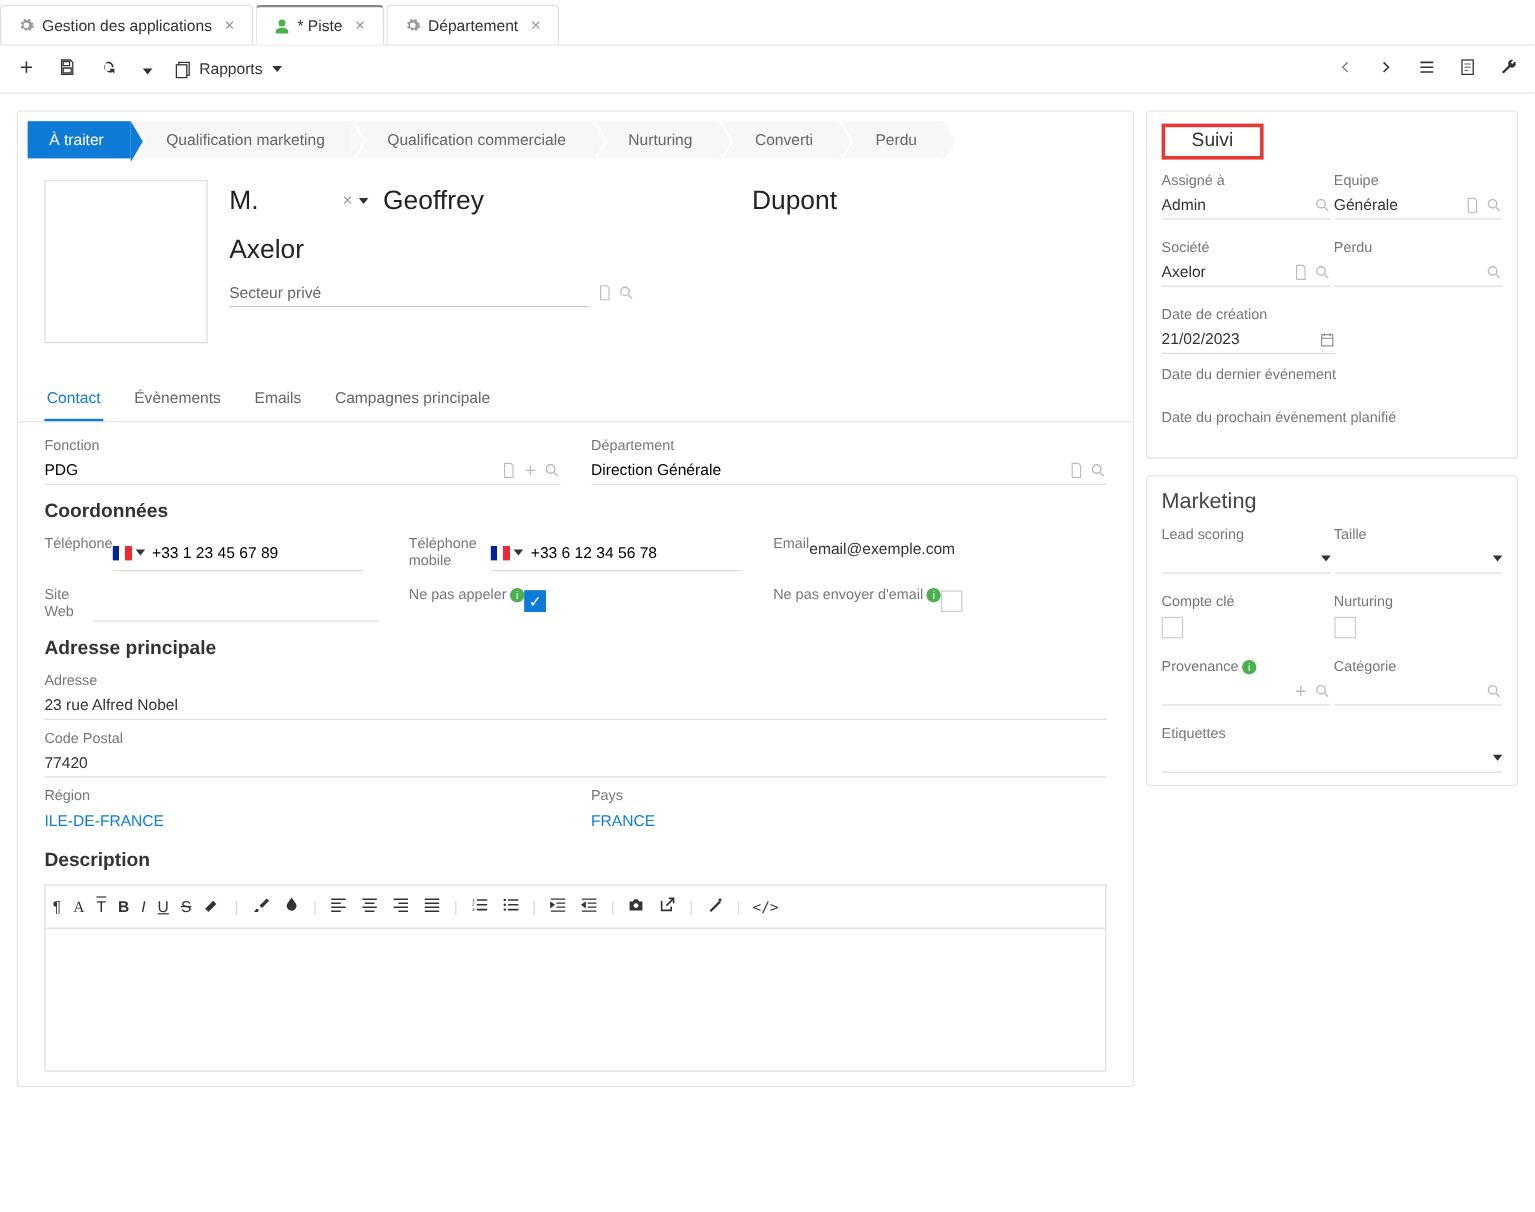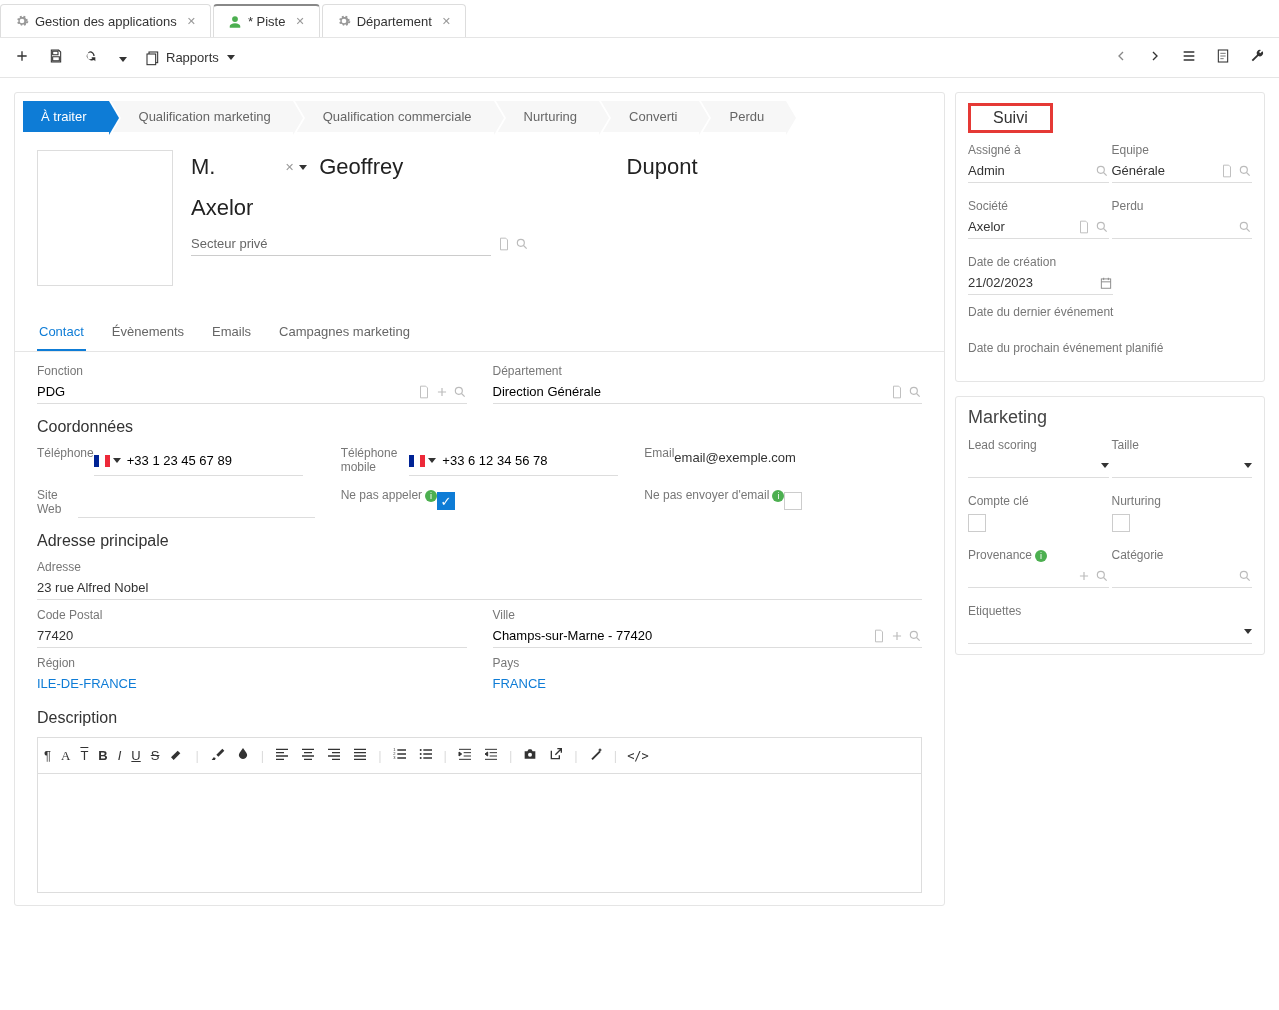--- a/index.html
+++ b/index.html
@@ -44,21 +44,21 @@
 .subtab{padding:10px 2px;cursor:pointer;color:#666;border-bottom:2px solid transparent}
 .subtab.active{color:#0e7cd6;border-bottom-color:#0e7cd6}
 .form-body{padding:12px 22px}
 .frow{display:flex;gap:26px;margin-bottom:8px}
 .fcol{flex:1;display:flex;flex-direction:column}
 .fcol3{flex:1;display:flex;flex-direction:row}
 .flabel{font-size:12px;color:#777;margin-bottom:2px}
 .finput{padding:4px 0;border:none;border-bottom:1px solid #ddd;font-size:13px;outline:none;color:#333;background:transparent;width:100%}
 .finput-wrap{display:flex;align-items:center;border-bottom:1px solid #ddd}
 .finput-wrap input{border:none;flex:1;padding:4px 0;font-size:13px;outline:none;background:transparent}
-.section-h{font-size:16px;color:#333;margin:14px 0 10px;font-weight:normal}
+.section-h{font-size:16px;color:#333;margin:14px 0 10px;font-weight:bold}
 .flag{display:inline-block;width:16px;height:12px;background:linear-gradient(90deg,#002395 33%,#fff 33%,#fff 66%,#ed2939 66%)}
 .chk{width:18px;height:18px;border:1px solid #ccc;display:inline-flex;align-items:center;justify-content:center;cursor:pointer}
 .chk.on{background:#0e7cd6;border-color:#0e7cd6}
 .chk.on::after{content:"✓";color:#fff;font-size:13px}
 .info-dot{display:inline-block;width:12px;height:12px;border-radius:50%;background:#4caf50;color:#fff;font-size:9px;text-align:center;line-height:12px;margin-left:3px}
 .link{color:#0e7cd6}
 .rte-tb{display:flex;gap:10px;padding:8px 6px;border:1px solid #ddd;border-bottom:none;align-items:center;flex-wrap:wrap;margin-top:6px}
 .rte-tb span{cursor:pointer;color:#333}
 .rte-tb svg{width:16px;height:16px;fill:#333}
 .rte-area{border:1px solid #ddd;min-height:120px}
@@ -176,21 +176,21 @@
               </svg>
           </span>
         </div>
       </div>
     </div>
 
     <div class="subtabs">
       <div class="subtab active"><span>Contact</span></div>
       <div class="subtab"><span>Évènements</span></div>
       <div class="subtab"><span>Emails</span></div>
-      <div class="subtab"><span>Campagnes marketing</span></div>
+      <div class="subtab"><span>Campagnes principale</span></div>
     </div>
 
     <div class="form-body">
       <div class="frow">
         <div class="fcol">
           <span class="flabel">Fonction</span>
           <div class="finput-wrap">
             <input value="PDG" style="">
             <span class="field-icons">
               <svg class="ic" viewBox="0 0 24 24">
@@ -264,38 +264,20 @@
 
       <h3 class="section-h">Adresse principale</h3>
       <div class="fcol" style="margin-bottom:8px">
         <span class="flabel">Adresse</span>
         <input class="finput" value="23 rue Alfred Nobel" style="">
       </div>
       <div class="frow">
         <div class="fcol">
           <span class="flabel">Code Postal</span>
           <input class="finput" value="77420" style="">
-        </div>
-        <div class="fcol">
-          <span class="flabel">Ville</span>
-          <div class="finput-wrap">
-            <input value="Champs-sur-Marne - 77420" style="">
-            <span class="field-icons">
-              <svg class="ic" viewBox="0 0 24 24">
-                  <path d="M6 2h9l3 3v17H6V2z" fill="none" stroke="#bbb" stroke-width="1.6"></path>
-                </svg>
-              <svg class="ic" viewBox="0 0 24 24">
-                  <path d="M11 5h2v6h6v2h-6v6h-2v-6H5v-2h6z" fill="#bbb"></path>
-                </svg>
-              <svg class="ic" viewBox="0 0 24 24">
-                  <circle cx="10" cy="10" r="6" fill="none" stroke="#bbb" stroke-width="2"></circle>
-                  <path d="M15 15l5 5" stroke="#bbb" stroke-width="2"></path>
-                </svg>
-            </span>
-          </div>
         </div>
       </div>
       <div class="frow">
         <div class="fcol">
           <span class="flabel">Région</span>
           <span class="link" style="padding:4px 0">ILE-DE-FRANCE</span>
         </div>
         <div class="fcol">
           <span class="flabel">Pays</span>
           <span class="link" style="padding:4px 0">FRANCE</span>

